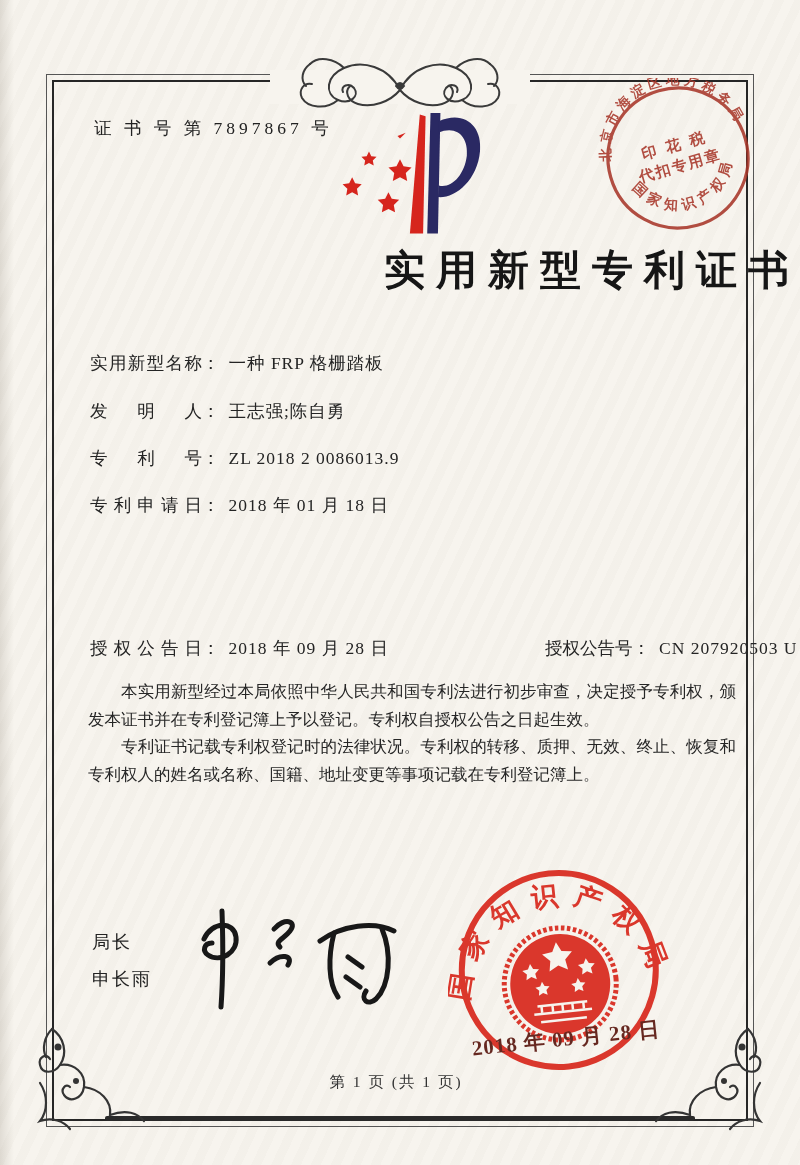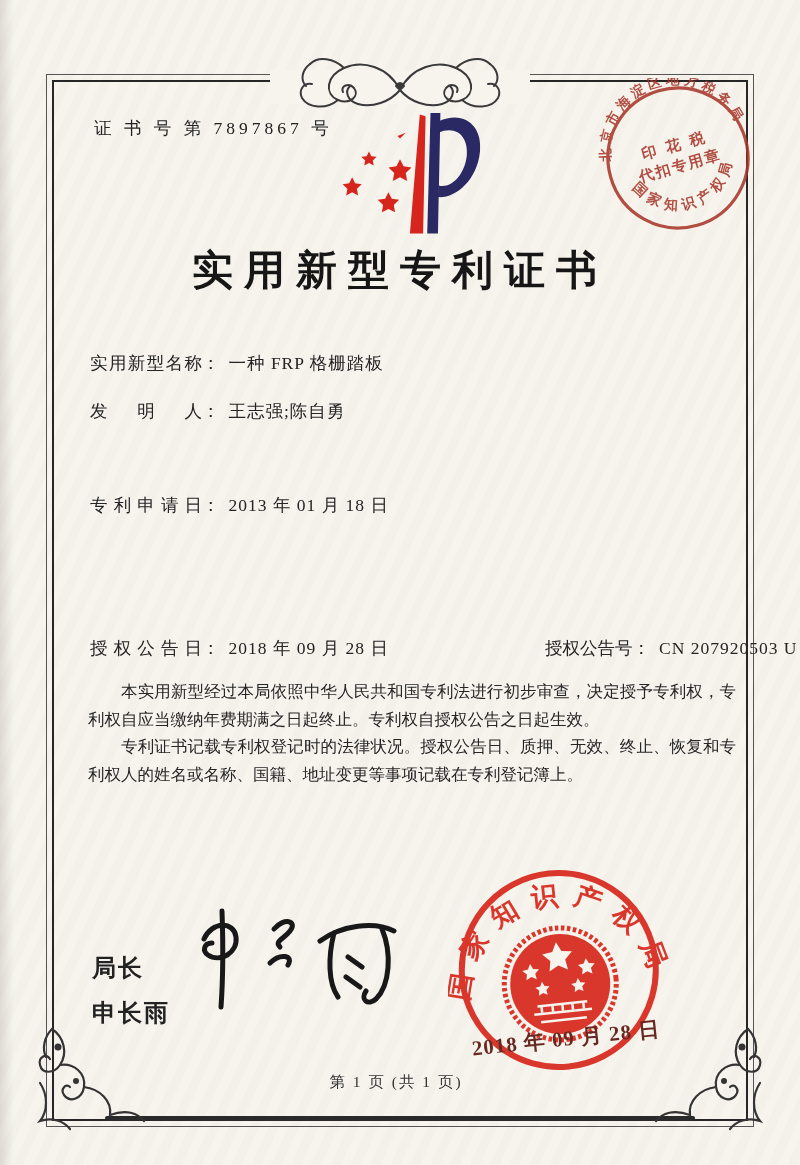--- a/index.html
+++ b/index.html
@@ -39,21 +39,21 @@
 
   
   .cert-no{
     position:absolute;left:94px;top:116px;
     font-size:17.5px;letter-spacing:4px;color:#222;
   }
   .tax-stamp{position:absolute;right:42px;top:78px;}
   .logo{position:absolute;left:50%;top:108px;transform:translateX(-50%);}
   .title{
     position:absolute;left:0;right:0;top:243px;
-    text-align:center;font-size:41px;font-weight:bold;
+    text-align:right;font-size:41px;font-weight:bold;
     letter-spacing:11px;color:#161616;
     font-family:"Liberation Serif","DejaVu Serif",serif;
   }
 
   
   .frow{position:absolute;left:90px;font-size:17.5px;white-space:nowrap;color:#242424;}
   .flabel{
     display:inline-block;width:112px;
     text-align:justify;text-align-last:justify;
     vertical-align:bottom;
@@ -63,21 +63,21 @@
   .grant-no{position:absolute;left:455px;top:0;}
 
   
   .body-text{
     position:absolute;left:88px;top:678px;width:648px;
     font-size:16.5px;line-height:27.5px;text-align:justify;color:#262626;
   }
   .body-text p{margin:0;text-indent:2em;}
 
   
-  .signer{position:absolute;left:92px;top:952px;font-size:24px;color:#222;font-weight:bold;}
+  .signer{position:absolute;left:92px;top:930px;font-size:18px;color:#222;}
   .signer div{margin-bottom:13px;letter-spacing:2px;}
   .signature{position:absolute;left:178px;top:905px;}
   .official-seal{position:absolute;left:448px;top:868px;}
   .page-no{
     position:absolute;left:0;right:8px;top:1072px;
     text-align:center;font-size:15.5px;letter-spacing:2px;color:#333;
   }
   svg{display:block;}
   .seal-serif{font-family:"Liberation Serif","DejaVu Serif",serif;}
 </style>
@@ -183,31 +183,34 @@
   </div>
 
   <div class="title">实用新型专利证书</div>
 
   <div class="frow" style="top:399px">
     <span class="flabel">发明人</span><span class="fcolon">：</span><span class="fvalue">王志强;陈自勇</span>
   </div>
   <div class="frow" style="top:351px">
     <span class="flabel">实用新型名称</span><span class="fcolon">：</span><span class="fvalue">一种 FRP 格栅踏板</span>
   </div>
+  <div class="frow" style="top:446px">
+    <span class="flabel">专利号</span><span class="fcolon">：</span><span class="fvalue">ZL 2018 2 0086013.9</span>
+  </div>
   <div class="frow" style="top:493px">
-    <span class="flabel">专利申请日</span><span class="fcolon">：</span><span class="fvalue">2013 年 01 月 18 日</span>
+    <span class="flabel">专利申请日</span><span class="fcolon">：</span><span class="fvalue">2018 年 01 月 18 日</span>
   </div>
   <div class="frow" style="top:636px;right:64px">
     <span class="flabel">授权公告日</span><span class="fcolon">：</span><span class="fvalue">2018 年 09 月 28 日</span>
     <span class="grant-no"><span>授权公告号</span><span>：</span><span class="fvalue">CN 207920503 U</span></span>
   </div>
 
   <div class="body-text">
-    <p>本实用新型经过本局依照中华人民共和国专利法进行初步审查，决定授予专利权，专利权自应当缴纳年费期满之日起终止。专利权自授权公告之日起生效。</p>
-    <p>专利证书记载专利权登记时的法律状况。授权公告日、质押、无效、终止、恢复和专利权人的姓名或名称、国籍、地址变更等事项记载在专利登记簿上。</p>
+    <p>本实用新型经过本局依照中华人民共和国专利法进行初步审查，决定授予专利权，颁发本证书并在专利登记簿上予以登记。专利权自授权公告之日起生效。</p>
+    <p>专利证书记载专利权登记时的法律状况。专利权的转移、质押、无效、终止、恢复和专利权人的姓名或名称、国籍、地址变更等事项记载在专利登记簿上。</p>
   </div>
 
   <div class="signer">
     <div>局长</div>
     <div>申长雨</div>
   </div>
 
   <div class="signature">
     <svg width="235" height="115" viewBox="0 0 235 115">
       <g stroke="#181818" stroke-width="5" fill="none" stroke-linecap="round" stroke-linejoin="round">

